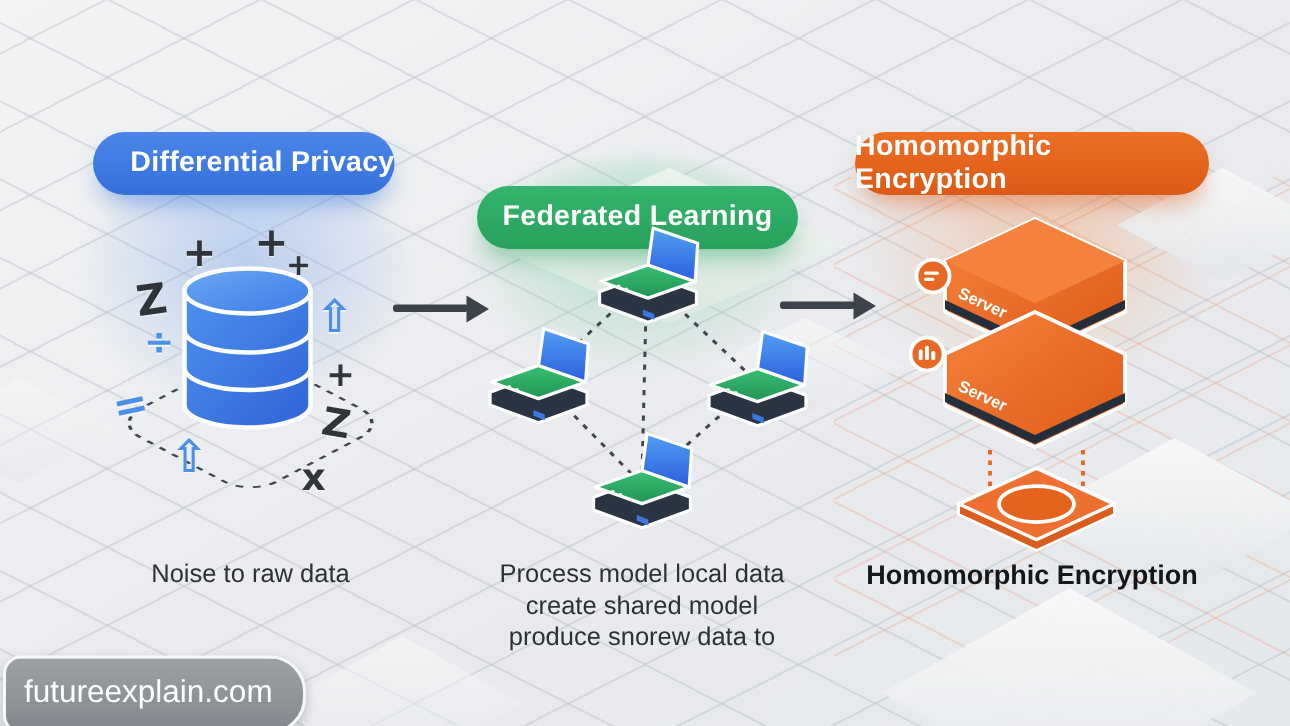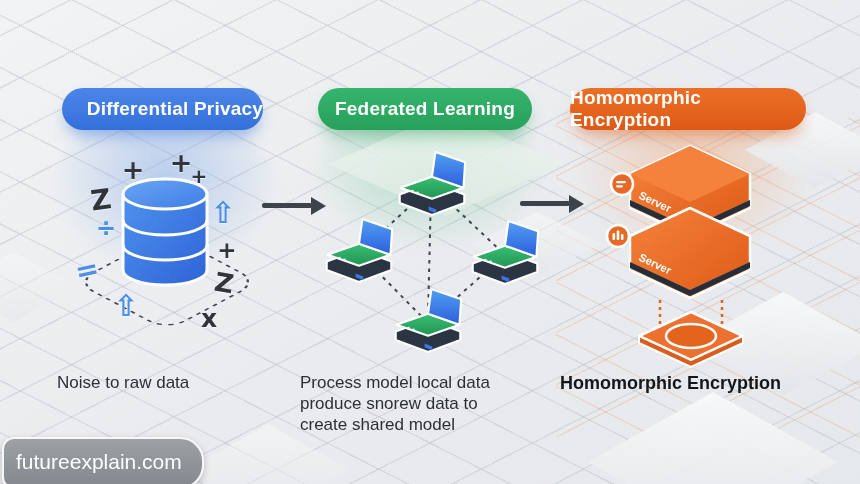--- a/index.html
+++ b/index.html
@@ -38,21 +38,21 @@
   .slab-e{left:328px;top:112px;width:236px;height:104px;opacity:.85;background:linear-gradient(180deg,#eef6f0,#dfeae2);}
   .slab-f{left:472px;top:212px;width:130px;height:64px;opacity:.6;}
   .slab-g{left:-52px;top:252px;width:130px;height:70px;opacity:.5;}
 
   
   .pill{position:absolute;top:88px;height:42px;border-radius:22px;display:flex;align-items:center;
     justify-content:center;color:#fff;font-weight:bold;font-size:19px;letter-spacing:.2px;}
   .pill-blue{left:62px;width:201px;background:linear-gradient(#4a86e8,#3470da);
     box-shadow:0 10px 16px -5px rgba(52,112,218,.5);justify-content:flex-end;}
   .pill-green{left:318px;width:214px;background:linear-gradient(#35b56e,#27a05b);
-    box-shadow:0 10px 16px -5px rgba(39,160,91,.5);}
+    box-shadow:0 10px 16px -5px rgba(39,160,91,.5);margin-top:36px;}
   .pill-orange{left:570px;width:236px;background:linear-gradient(#ec6f26,#dd5a16);
     box-shadow:0 10px 16px -5px rgba(221,90,22,.5);}
 
   
   .arrow{position:absolute;width:50px;height:5px;background:#3c434b;border-radius:2px;}
   .arrow::after{content:"";position:absolute;right:-14px;top:-6.5px;width:0;height:0;
     border-left:15px solid #3c434b;border-top:9px solid transparent;border-bottom:9px solid transparent;}
   .arrow-1{left:262px;top:203px;}
   .arrow-2{left:520px;top:201px;}
 
@@ -72,21 +72,21 @@
   .s9{left:209px;top:318px;font-size:25px;}
   .s10{left:126px;top:305px;font-size:30px;}
 
   .illus{position:absolute;}
   #db-svg{left:93px;top:158px;}
   #loop-svg{left:72px;top:232px;}
   #net-svg{left:312px;top:136px;}
   #server-svg{left:602px;top:140px;}
 
   
-  .caption{position:absolute;top:372px;font-size:17px;color:#2c3136;line-height:1.24;}
+  .caption{position:absolute;top:372px;text-align:center;font-size:17px;color:#2c3136;line-height:1.24;}
   .cap-1{left:57px;width:220px;}
   .cap-2{left:300px;width:256px;}
   .cap-3{left:560px;width:256px;font-weight:bold;font-size:18px;color:#13171b;}
 
   
   .watermark{position:absolute;left:2px;top:437px;min-width:152px;height:44px;
     padding:1px 20px 3px 12px;border:2.5px solid #f6f7f8;border-radius:12px 24px 24px 12px;
     background:linear-gradient(#9ca1a5,#82888d);color:#fff;display:flex;flex-direction:column;
     justify-content:center;box-shadow:0 3px 7px rgba(40,45,50,.25);}
   .wm-brand{font-size:21px;font-weight:bold;line-height:1.02;letter-spacing:.3px;}
@@ -188,22 +188,22 @@
       <line x1="119" y1="56" x2="116" y2="182"></line>
     </g>
     <use href="#laptop" transform="translate(77.5,16) scale(0.85)"></use>
     <use href="#laptop" transform="translate(4.5,83) scale(0.85)"></use>
     <use href="#laptop" transform="translate(150.5,85) scale(0.85)"></use>
     <use href="#laptop" transform="translate(73.5,153) scale(0.85)"></use>
   </svg>
 
   <div class="caption cap-2">
     <div>Process model local data</div>
+    <div>create shared model</div>
     <div>produce snorew data to</div>
-    <div>create shared model</div>
   </div>
 
   <div class="arrow arrow-2"></div>
 
   <div class="pill pill-orange">
     <span>Homomorphic Encryption</span>
   </div>
 
   <svg id="server-svg" class="illus" width="178" height="232" viewBox="0 0 178 232">
 

